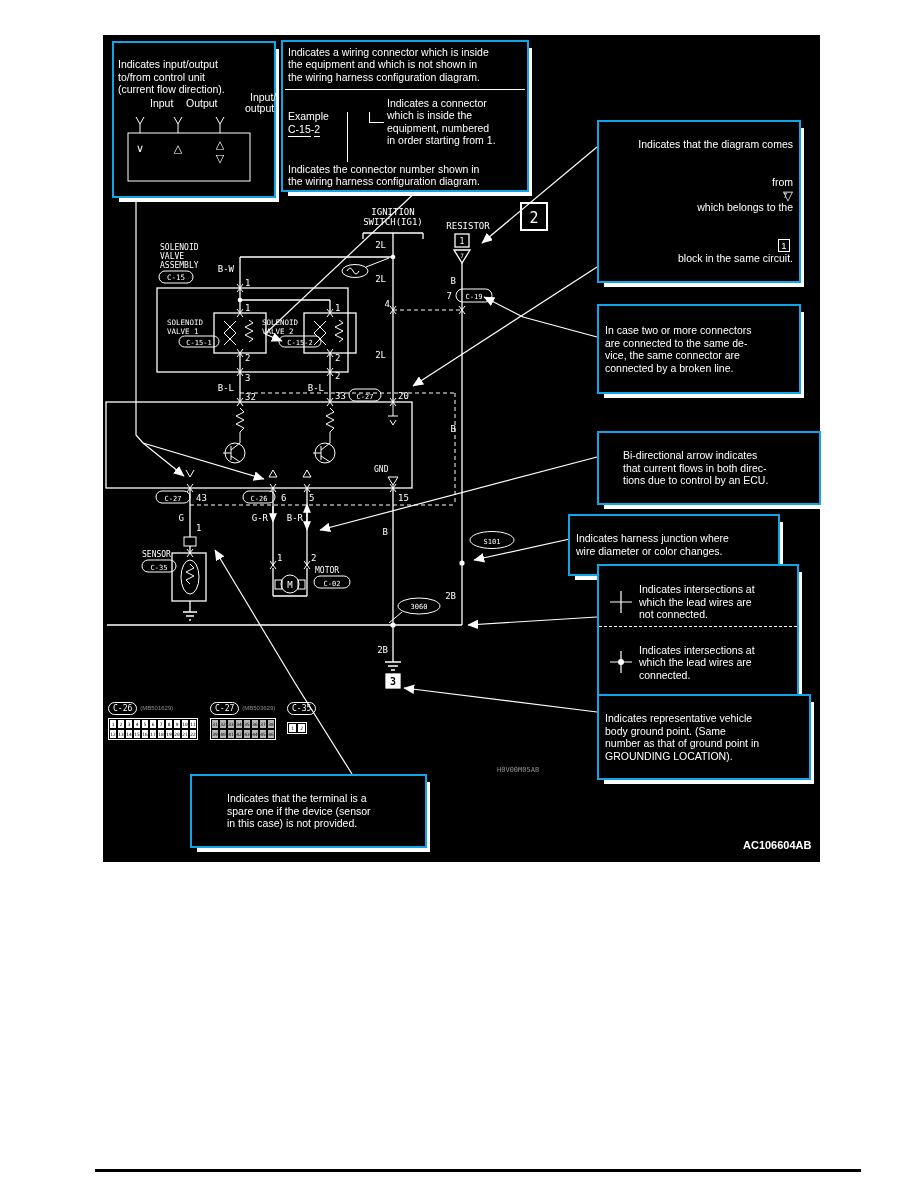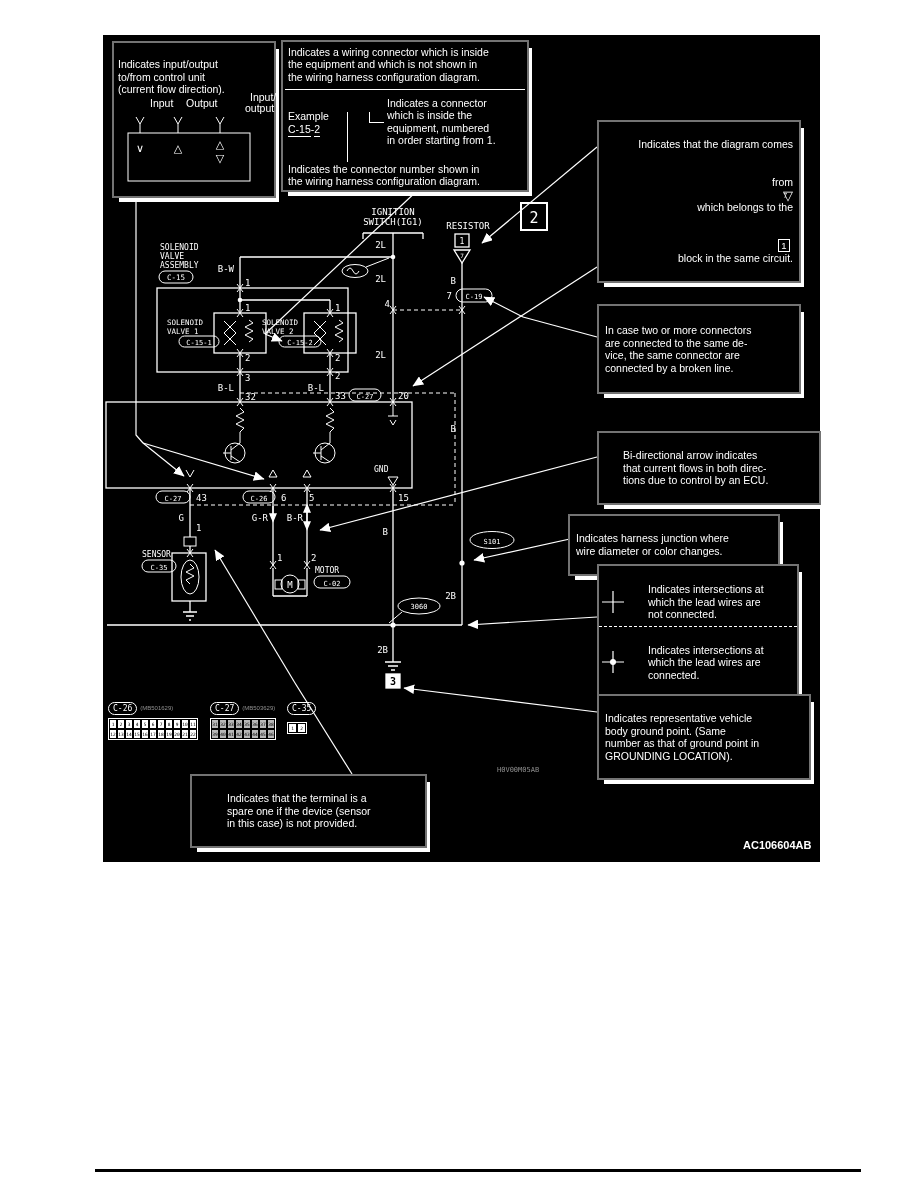--- a/index.html
+++ b/index.html
@@ -1,29 +1,29 @@
 <!DOCTYPE html>
 <html><head>
 <meta charset="utf-8">
 <style>
   html,body{margin:0;padding:0;background:#fff;}
   .page{position:relative;width:918px;height:1188px;background:#fff;overflow:hidden;
         font-family:"Liberation Sans",sans-serif;}
   #art{position:absolute;left:0;top:0;z-index:1;}
-  .co{position:absolute;z-index:2;background:#000;border:2px solid #737373;
+  .co{position:absolute;z-index:2;background:#000;border:2px solid #0ea5e9;
       box-shadow:5px 6px 0 -2px #fff;color:#fff;
       font:10.5px/1.18 "Liberation Sans",sans-serif;padding:4px 6px;white-space:pre-line;}
   .co .abs{position:absolute;}
   .whline{background:#fff;position:absolute;}
   .tri{display:inline-block;position:relative;width:14px;font-size:13px;line-height:10px;vertical-align:-2px;}
   .tri .n{position:absolute;left:4.6px;top:0.5px;font-size:6.5px;}
   .blk{display:inline-block;border:1px solid #fff;padding:0 2.5px;font-size:9.5px;line-height:11px;margin-right:3px;}
   .u{border-bottom:1px solid #fff;padding-bottom:1px;}
   .r6{padding:0;}
-  .r6 .row{display:flex;align-items:center;gap:21px;padding:5px 0;}
+  .r6 .row{display:flex;align-items:center;gap:4px;padding:5px 8px;}
   .r6 .row.first{border-bottom:1px dashed #fff;}
   .pins{position:absolute;z-index:2;color:#fff;}
   .pins .hdr{display:flex;align-items:flex-start;gap:3px;height:14px;}
   .oval{border:1px solid #fff;border-radius:8px;font:8px/11px "DejaVu Sans Mono",monospace;
         color:#fff;padding:0 4px;}
   .code{color:#8f8f8f;font-size:6px;line-height:12px;}
   .pingrid{display:inline-block;border:1px solid #fff;margin-top:2px;background:#fff;}
   .pinrow{display:flex;}
   .pinrow span{box-sizing:border-box;width:8px;height:10px;border:0.5px solid #000;background:#fff;
        color:#000;font:4.5px/9px "DejaVu Sans Mono",monospace;text-align:center;display:block;}

